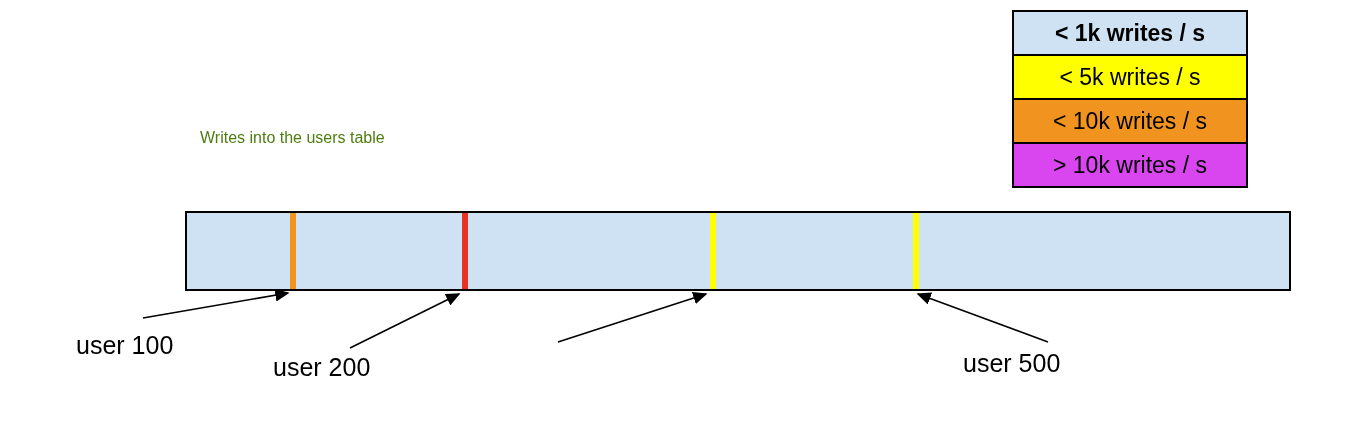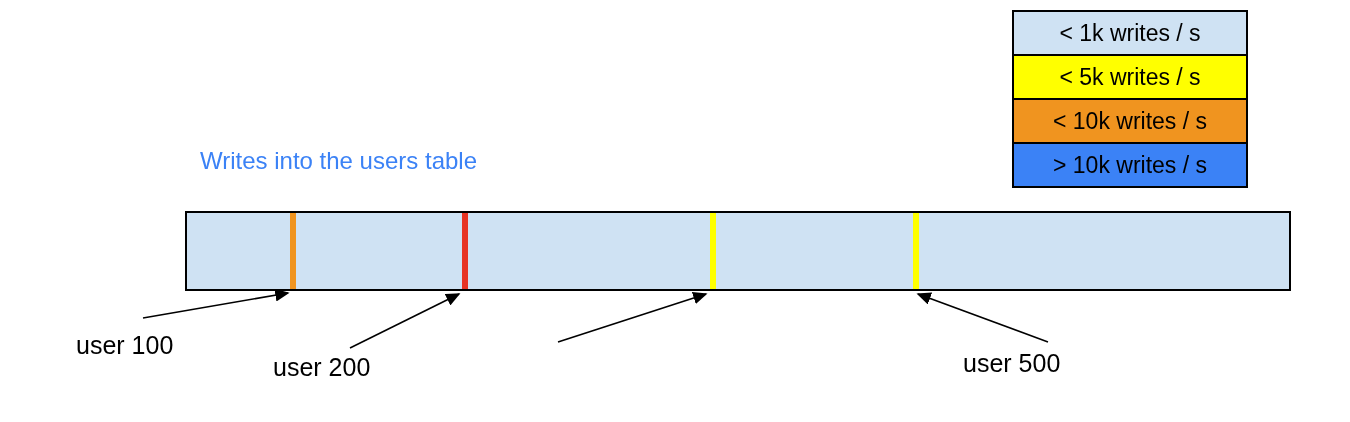--- a/index.html
+++ b/index.html
@@ -34,23 +34,23 @@
     justify-content: center;
     font-size: 23px;
     color: #000000;
   }
   .legend-row:first-child { margin-top: 0; }
 
   
   .title {
     position: absolute;
     left: 200px;
-    top: 147px;
-    font-size: 24px;
-    color: #3b82f6;
+    top: 129px;
+    font-size: 16px;
+    color: #4d7c0f;
     white-space: nowrap;
   }
 
   
   .bar {
     position: absolute;
     box-sizing: border-box;
     left: 185px;
     top: 211px;
     width: 1106px;
@@ -81,30 +81,30 @@
     color: #000000;
     white-space: nowrap;
   }
 </style>
 </head>
 <body>
 
 <div class="canvas">
 
   <div class="legend">
-    <div class="legend-row" style="background: rgb(207, 226, 243);">
+    <div class="legend-row" style="background: rgb(207, 226, 243); font-weight: bold;">
       <span>&lt; 1k writes / s</span>
     </div>
     <div class="legend-row" style="background: rgb(255, 255, 0);">
       <span>&lt; 5k writes / s</span>
     </div>
     <div class="legend-row" style="background: rgb(240, 148, 31);">
       <span>&lt; 10k writes / s</span>
     </div>
-    <div class="legend-row" style="background: #3b82f6;">
+    <div class="legend-row" style="background: #d946ef;">
       <span>&gt; 10k writes / s</span>
     </div>
   </div>
 
   <div class="title">Writes into the users table</div>
 
   <div class="bar" style="background: rgb(207, 226, 243);">
     <div class="stripe" style="left: 103px; background: rgb(240, 148, 31);"></div>
     <div class="stripe" style="left: 275px; background: rgb(231, 51, 35);"></div>
     <div class="stripe" style="left: 523px; background: rgb(255, 255, 0);"></div>

